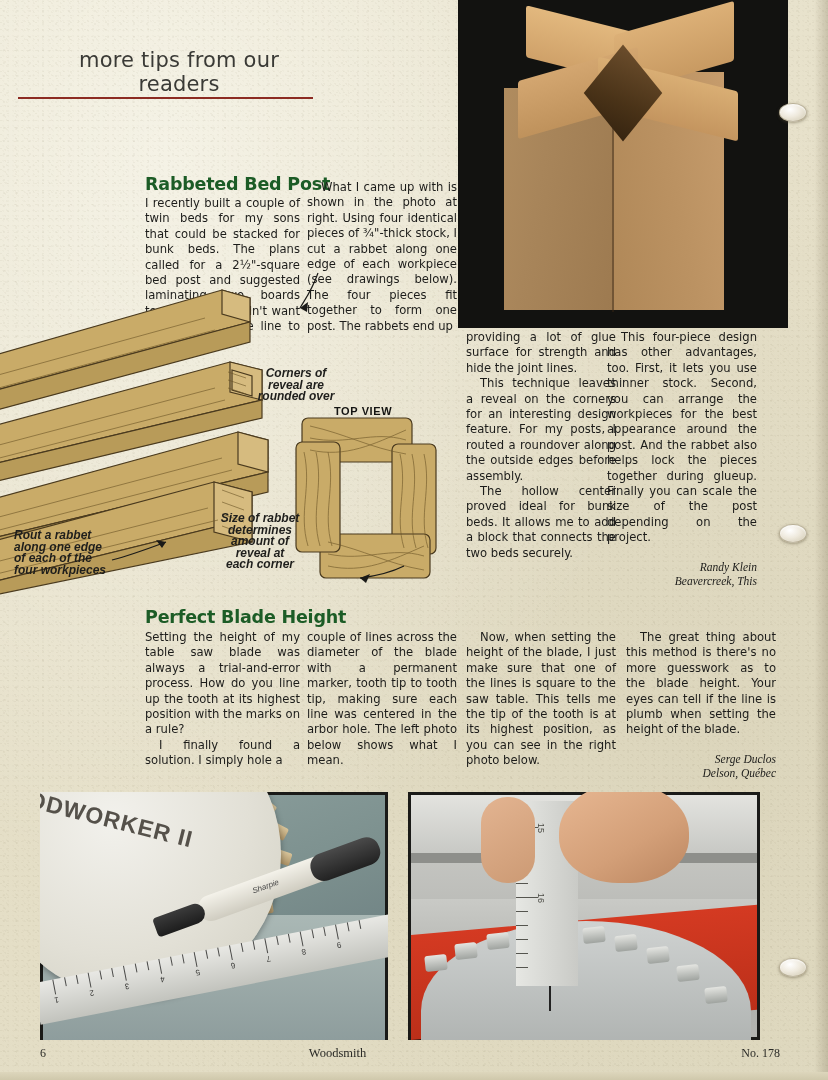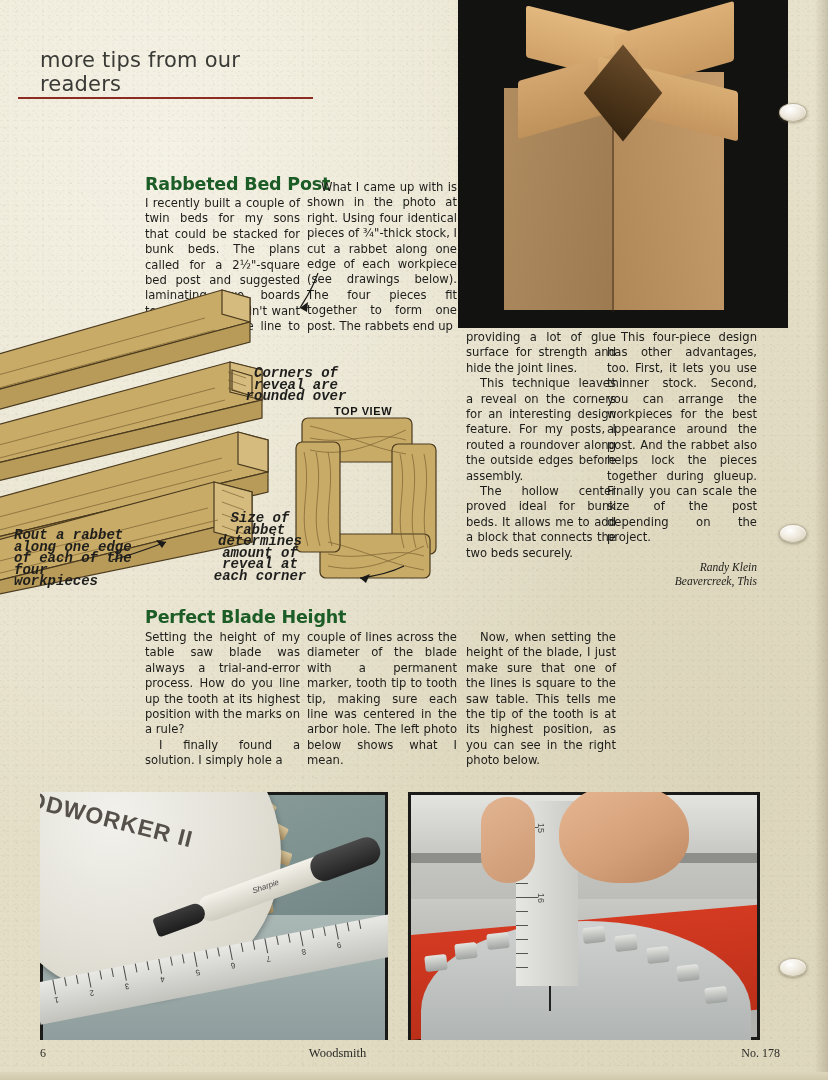--- a/index.html
+++ b/index.html
@@ -30,20 +30,21 @@
   }
 
   
   .masthead{
     position:absolute;left:18px;top:48px;width:300px;
   }
   .masthead .mtxt{
     font-size:21px;color:#3a3a36;letter-spacing:.2px;
     font-family:"DejaVu Sans",sans-serif;font-weight:400;
     padding-left:22px;
+    text-align:center;
   }
   .masthead .mrule{
     margin-top:1px;height:2px;background:#8c2b22;width:295px;
   }
 
   
   .photo{position:absolute;overflow:hidden;}
 
   
   #photo-post{left:458px;top:0px;width:330px;height:328px;background:#0d0d0b;}
@@ -132,22 +133,22 @@
     background:linear-gradient(150deg,#e3b491,#cc9a74);
   }
 
   
   #illustration{position:absolute;left:0px;top:250px;width:460px;height:352px;}
   .bfill{fill:#c9ab68;stroke:#4a3a1e;stroke-width:1.2;}
   .bfill2{fill:#b89b59;stroke:#4a3a1e;stroke-width:1.2;}
   .bfill3{fill:#d6bb7f;stroke:#4a3a1e;stroke-width:1.2;}
   .grainline{stroke:#6b5426;stroke-width:.8;fill:none;opacity:.75;}
   .callout{
-    position:absolute;font-family:Liberation Mono, monospace;font-style:italic;font-weight:700;
-    font-size:14px;line-height:11.5px;color:#1e1e1c;
+    position:absolute;font-family:Liberation Sans, sans-serif;font-style:italic;font-weight:700;
+    font-size:12px;line-height:11.5px;color:#1e1e1c;
   }
   .topview-label{
     position:absolute;font-family:"Liberation Sans",sans-serif;font-weight:700;
     font-size:11px;letter-spacing:.6px;color:#141412;
   }
 
   
   .article-title{
     position:absolute;font-family:"DejaVu Sans",sans-serif;font-weight:700;
     font-size:17.5px;color:#1c5c26;letter-spacing:-0.2px;
@@ -344,20 +345,27 @@
   </div>
 
   <div class="col" style="left:307px;top:630px;width:150px;">
     <p>couple of lines across the diameter of the blade with a permanent marker, tooth tip to tooth tip, making sure each line was centered in the arbor hole. The left photo below shows what I mean.</p>
   </div>
 
   <div class="col" style="left:466px;top:630px;width:150px;">
     <p class="ind">Now, when setting the height of the blade, I just make sure that one of the lines is square to the saw table. This tells me the tip of the tooth is at its highest position, as you can see in the right photo below.</p>
   </div>
 
+  <div class="col" style="left:626px;top:630px;width:150px;">
+    <p class="ind">The great thing about this method is there's no more guesswork as to the blade height. Your eyes can tell if the line is plumb when setting the height of the blade.</p>
+    <div class="sig">
+      <div>Serge Duclos</div>
+      <div>Delson, Québec</div>
+    </div>
+  </div>
 
   <div class="photo" id="photo-blade-mark">
     <div class="bl-bg">
       <div class="bl-plate"></div>
 
       <div class="bl-teeth">
         <div class="tooth" style="left:216px;top:6px;transform:rotate(40deg);"></div>
         <div class="tooth" style="left:228px;top:30px;transform:rotate(28deg);"></div>
         <div class="tooth" style="left:232px;top:56px;transform:rotate(18deg);"></div>
         <div class="tooth" style="left:228px;top:82px;transform:rotate(6deg);"></div>

